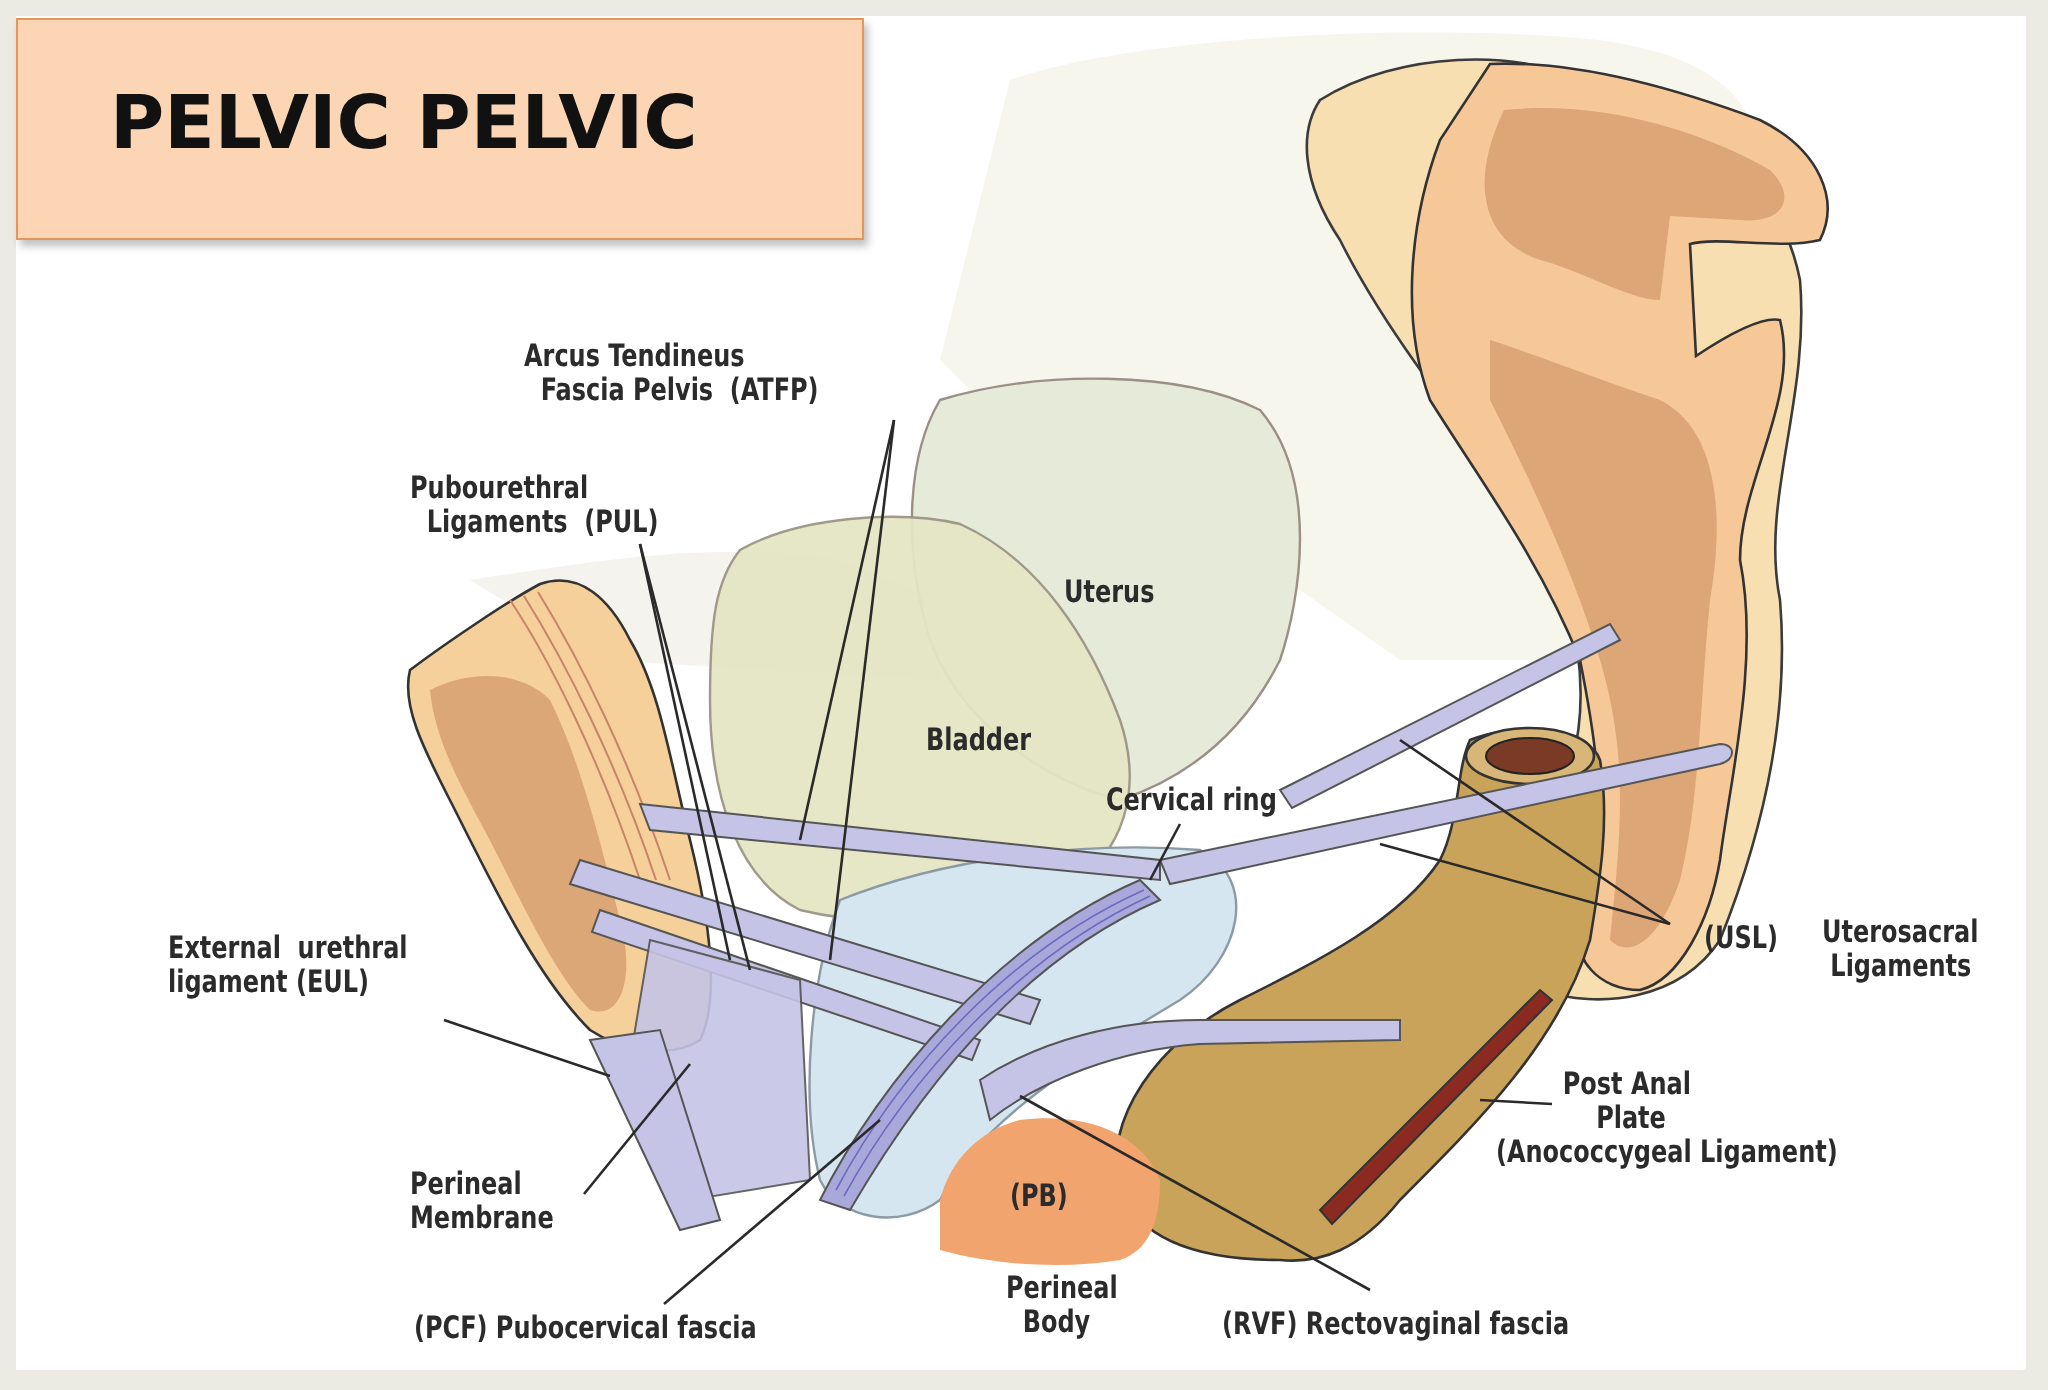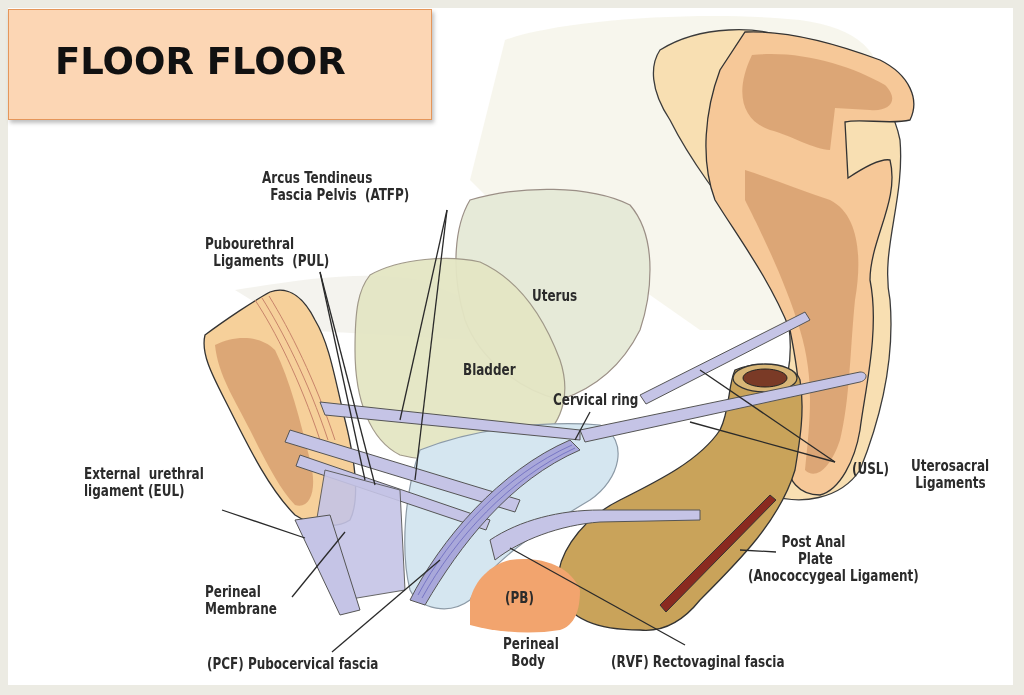--- a/index.html
+++ b/index.html
@@ -87,21 +87,21 @@
     <line x1="700" y1="370" x2="835" y2="462"></line>
     <line x1="690" y1="422" x2="835" y2="462"></line>
     <line x1="740" y1="550" x2="776" y2="552"></line>
     <line x1="292" y1="597" x2="345" y2="532"></line>
     <line x1="332" y1="652" x2="440" y2="560"></line>
     <line x1="685" y1="645" x2="510" y2="548"></line>
   </g>
 </svg>
 
 <div class="title-box">
-  <span class="title-text">FLOOR FLOOR</span>
+  <span class="title-text">PELVIC PELVIC</span>
 </div>
 
 <div class="lbl" style="left:262px;top:170px;">Arcus Tendineus
   Fascia Pelvis  (ATFP)</div>
 <div class="lbl" style="left:205px;top:236px;">Pubourethral
   Ligaments  (PUL)</div>
 <div class="lbl" style="left:532px;top:288px;">Uterus</div>
 <div class="lbl" style="left:463px;top:362px;">Bladder</div>
 <div class="lbl" style="left:553px;top:392px;">Cervical ring</div>
 <div class="lbl" style="left:84px;top:466px;">External  urethral

